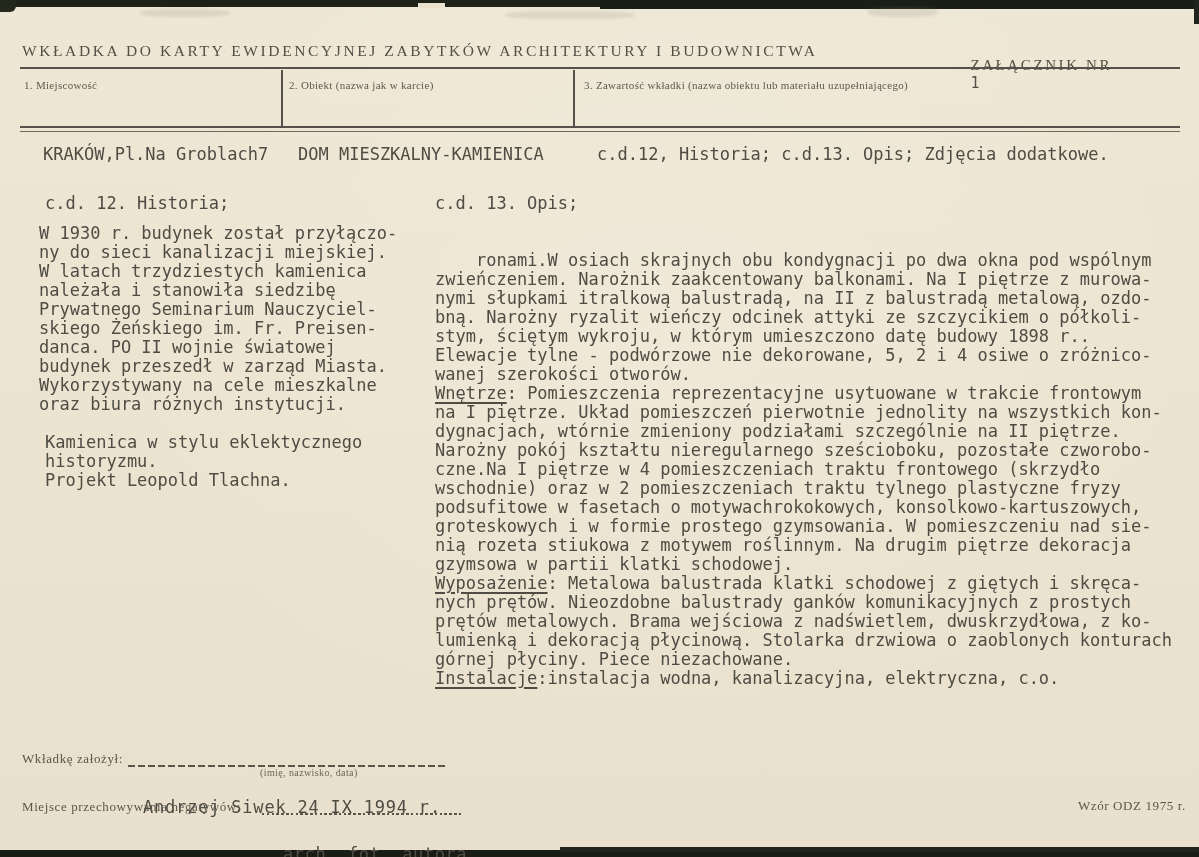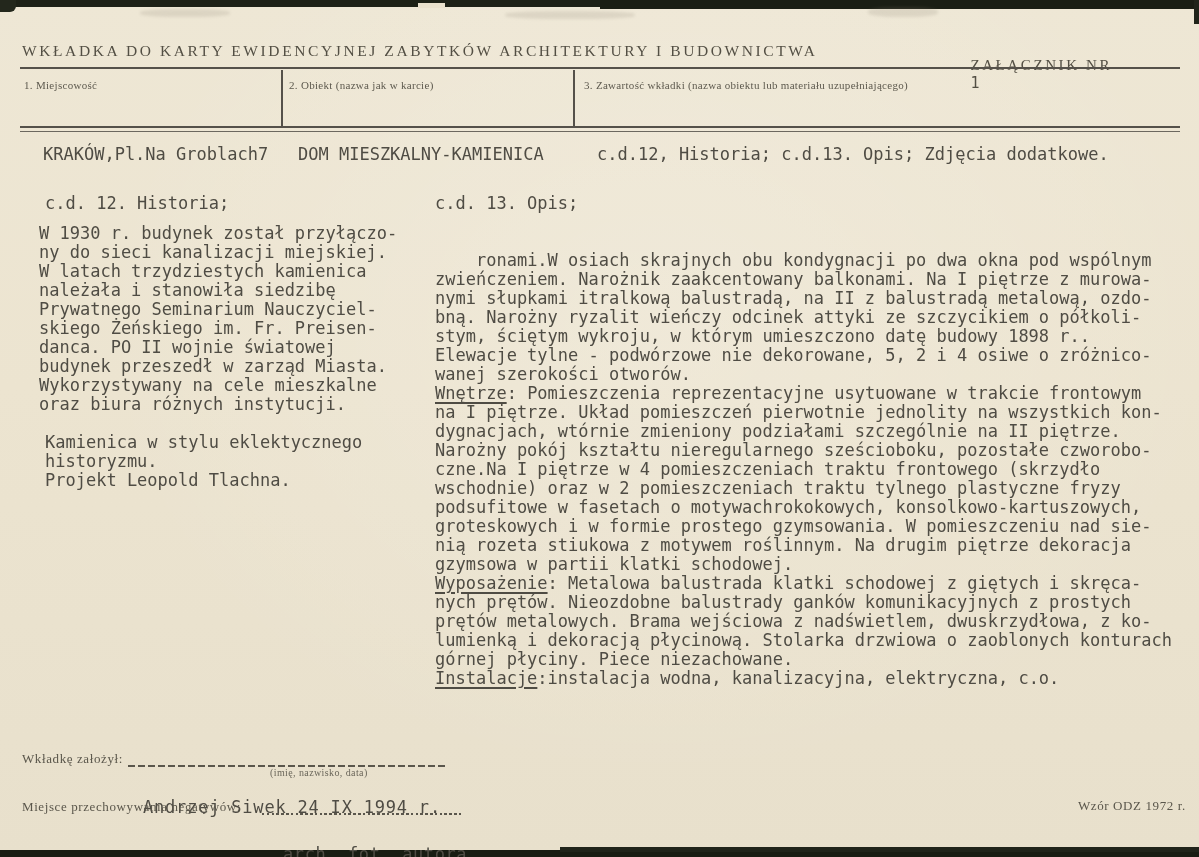--- a/index.html
+++ b/index.html
@@ -109,21 +109,21 @@
 nych prętów. Nieozdobne balustrady ganków komunikacyjnych z prostych
 prętów metalowych. Brama wejściowa z nadświetlem, dwuskrzydłowa, z ko-
 lumienką i dekoracją płycinową. Stolarka drzwiowa o zaoblonych konturach
 górnej płyciny. Piece niezachowane.
 </span><span class="ul">Instalacje</span><span>:instalacja wodna, kanalizacyjna, elektryczna, c.o.</span>
   </div>
 
   <div class="abs printed foot-label" style="left:22px;top:751px;">Wkładkę założył:</div>
   <div class="dashline" style="left:128px;top:765px;width:320px;"></div>
   <div class="abs typed" style="left:143px;top:750px;letter-spacing:0.8px;">Andrzej Siwek 24 IX 1994 r.</div>
-  <div class="abs printed hint" style="left:270px;top:767px;">(imię, nazwisko, data)</div>
+  <div class="abs printed hint" style="left:260px;top:767px;">(imię, nazwisko, data)</div>
 
   <div class="abs printed foot-label" style="left:22px;top:799px;">Miejsce przechowywania negatywów:</div>
   <div class="dotline" style="left:262px;top:813px;width:200px;"></div>
   <div class="abs typed" style="left:283px;top:797px;letter-spacing:0.6px;">arch. fot. autora</div>
 
-  <div class="abs printed foot-label" style="left:1078px;top:798px;">Wzór ODZ 1972 r.</div>
+  <div class="abs printed foot-label" style="left:1078px;top:798px;">Wzór ODZ 1975 r.</div>
 
 </div>
 
 </body></html>

